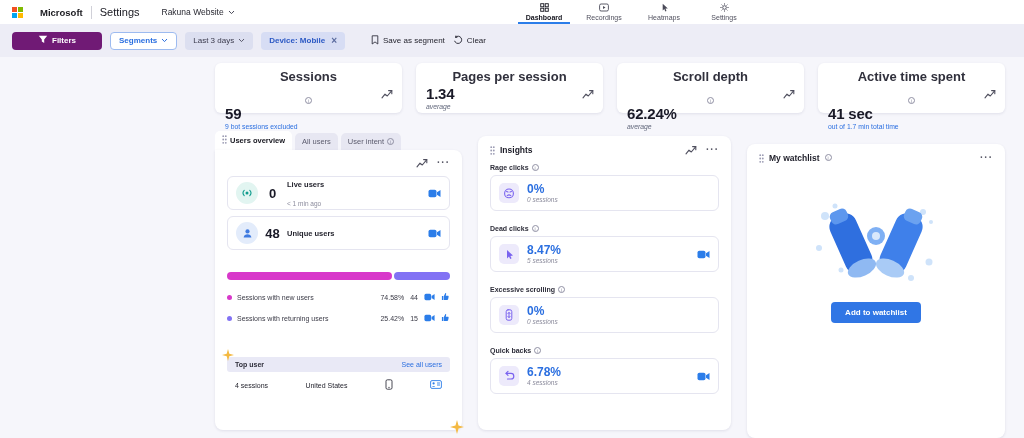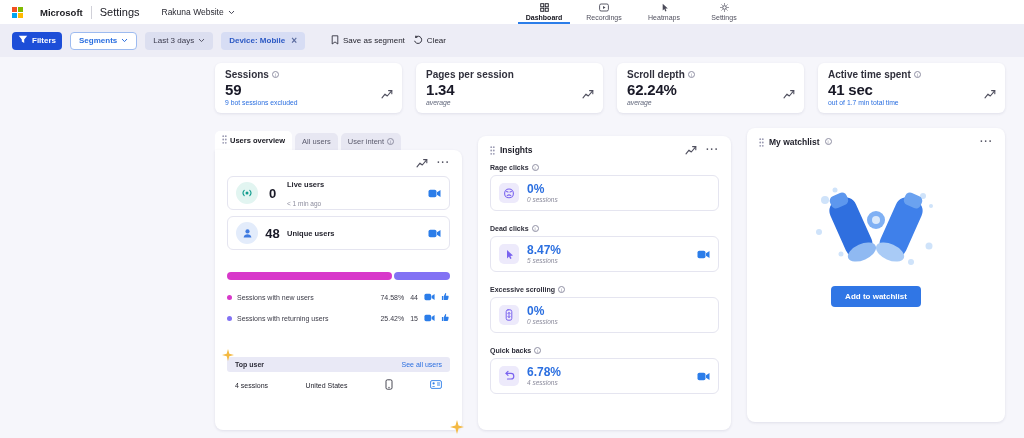--- a/index.html
+++ b/index.html
@@ -22,38 +22,38 @@
   .project-selector { margin-left:22px; display:flex; align-items:center; gap:4px;
     background:none; border:none; font-size:8.5px; color:#2a2a33; }
   .top-tabs { position:absolute; left:518px; top:0; height:24px; display:flex; gap:8px; }
   .top-tab { width:52px; display:flex; flex-direction:column; align-items:center; justify-content:center;
     gap:1px; font-size:7px; color:#50505e; border-bottom:2px solid transparent; padding-top:2px; }
   .top-tab.active { color:#15151e; font-weight:700; border-bottom-color:#2b7de9; }
 
   
   .toolbar { position:absolute; top:24px; left:0; right:0; height:33px; background:#ededf6;
     display:flex; align-items:center; gap:8px; padding-left:12px; }
-  .btn-filters { display:flex; align-items:center; gap:4px; background:#1d4ed8; color:#fff;
-    border:none; border-radius:4px; font-size:8px; font-weight:700; height:18px; padding:0 6px; }
+  .btn-filters { display:flex; align-items:center; gap:4px; background:#701a75; color:#fff;
+    border:none; border-radius:4px; font-size:8px; font-weight:700; height:18px; padding:0 26px; }
   .btn-segments { display:flex; align-items:center; gap:4px; background:#fff; color:#2b6fe0;
     border:1px solid #9dbbf0; border-radius:4px; font-size:8px; font-weight:700; height:18px; padding:0 8px; }
   .chip { display:flex; align-items:center; gap:4px; background:#dcdff0; color:#3a3a4c;
     border-radius:4px; font-size:8px; height:18px; padding:0 8px; }
   .chip-device { background:#d7ddf4; color:#2c59c4; font-weight:700; }
   .chip-x { color:#5a6b9e; font-size:10px; line-height:1; margin-left:2px; cursor:pointer; }
   .chip-x::after { content:"×"; }
   .tool-link { display:flex; align-items:center; gap:4px; background:none; border:none;
     font-size:8px; color:#24242e; }
   .tool-link.first { margin-left:18px; }
 
   
   .metrics { position:absolute; top:63px; left:215px; width:790px; display:flex; gap:14px; }
   .metric-card { position:relative; flex:1; height:50px; background:#fff; border-radius:6px;
     padding:6px 10px; box-shadow:0 1px 3px rgba(30,30,80,0.10); }
-  .m-title { display:flex; align-items:center; gap:3px; font-size:10px; font-weight:700; color:#30303c; }
+  .m-title { display:flex; align-items:center; gap:13px; font-size:13px; font-weight:700; color:#30303c;flex-direction:column; }
   .m-value { font-size:15px; font-weight:700; color:#191927; margin-top:1px; letter-spacing:-0.2px; }
   .m-sub { font-size:6.8px; margin-top:1px; }
   .sub-link { color:#2b6fe0; }
   .sub-muted { color:#5f6579; font-style:italic; }
   .m-trend { position:absolute; right:9px; top:22px; }
 
   .info-icon { display:inline-block; width:7px; height:7px; border-radius:50%;
     border:1px solid #8f8fa3; color:#8f8fa3; font-size:5px; line-height:6px; text-align:center; font-weight:400; }
   .info-icon::after { content:"i"; }
   .more-dots { font-size:10px; font-weight:700; color:#5a5a68; letter-spacing:1px; line-height:6px; cursor:pointer; }
@@ -112,21 +112,21 @@
   .ins-label { display:flex; align-items:center; gap:3px; font-size:7px; font-weight:700; color:#2e2e3a; }
   .ins-card { display:flex; align-items:center; gap:8px; border:1px solid #e5e5f0; border-radius:6px;
     height:36px; padding:0 8px; margin-top:4px; }
   .ins-icon { width:20px; height:20px; border-radius:5px; background:#edeafb;
     display:flex; align-items:center; justify-content:center; flex:none; }
   .ins-vals { display:flex; flex-direction:column; gap:1px; }
   .ins-value { font-size:12px; font-weight:700; color:#2b6fe0; line-height:1.05; }
   .ins-sess { font-size:6.5px; color:#8b8b9c; font-style:italic; }
 
   
-  .watchlist-panel { position:absolute; left:747px; top:128px; width:258px; height:294px;
+  .watchlist-panel { position:absolute; left:747px; top:144px; width:258px; height:294px;
     background:#fff; border-radius:8px; padding:7px 12px; }
   .wl-illustration { margin-top:34px; display:flex; justify-content:center; }
   .wl-message { text-align:center; font-size:8px; color:#2a2a35; margin-top:24px; }
   .wl-button { display:block; margin:12px auto 0; background:#3076e5; color:#fff; border:none;
     border-radius:4px; font-size:8px; font-weight:700; padding:6px 14px; }
 </style>
 </head>
 <body>
 
 <div class="page">

